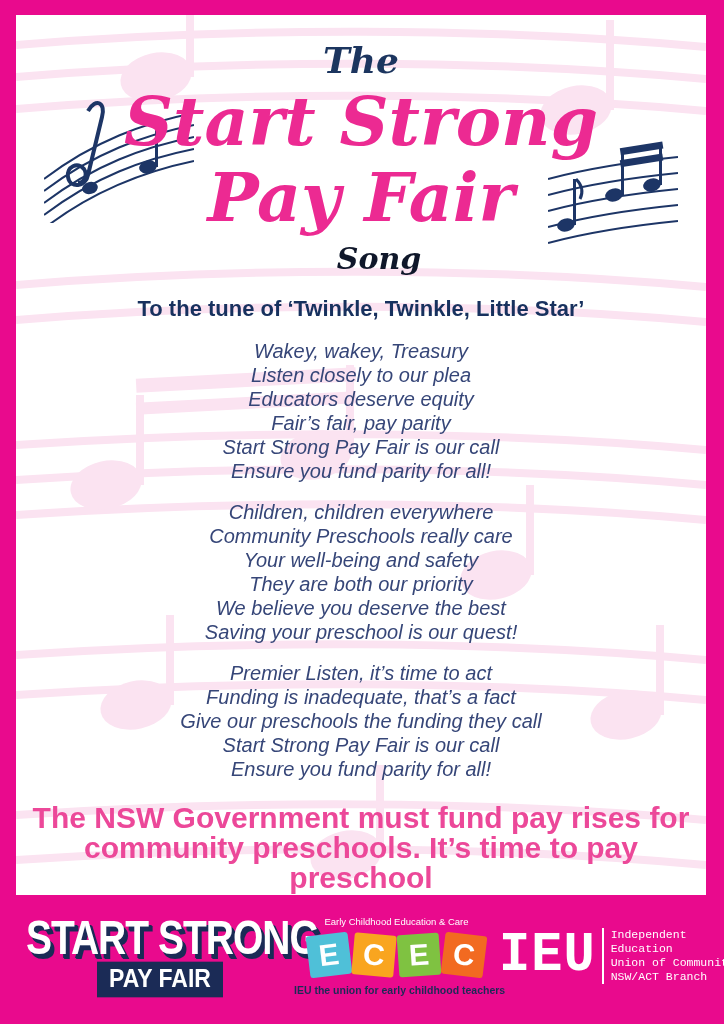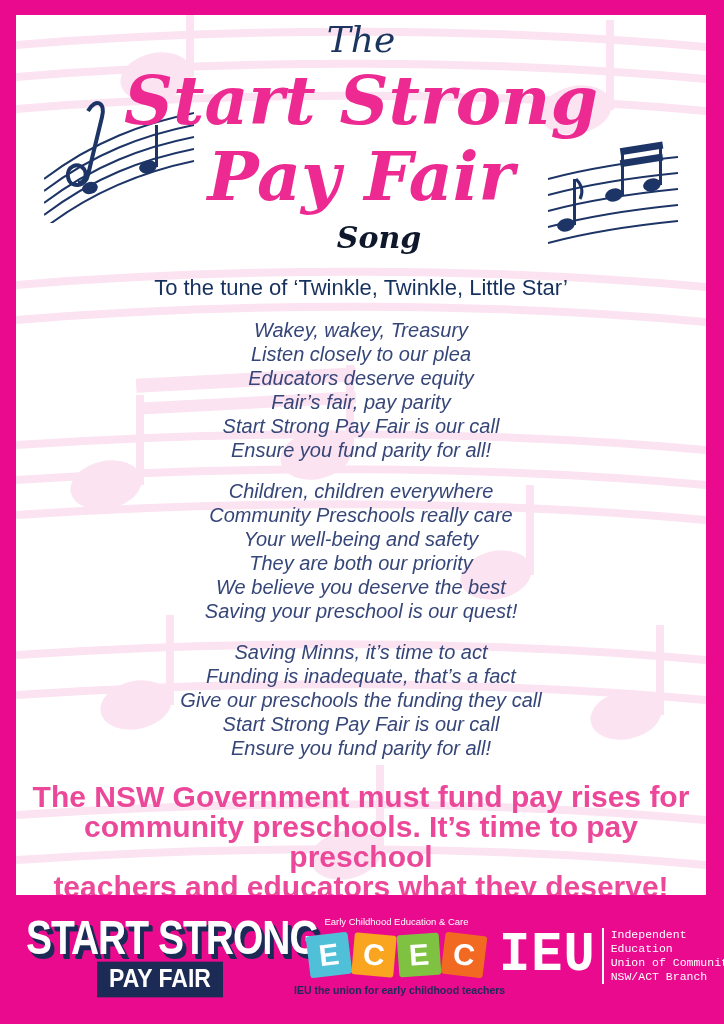--- a/index.html
+++ b/index.html
@@ -25,43 +25,43 @@
   }
   .content {
     position: relative;
     z-index: 2;
     text-align: center;
     width: 100%;
     height: 100%;
   }
   .script { font-family: "DejaVu Serif", serif; font-style: italic; }
   .title-the {
-    padding-top: 4px;
+    padding-top: 24px;
     font-size: 36px;
     color: #1C355F;
-    font-weight: normal;
+    font-weight: bold;
   }
   .title-main {
     color: #EC2A92;
     font-size: 68px;
     font-weight: bold;
     line-height: 76px;
     margin-top: 2px;
   }
   .title-song {
     font-size: 30px;
     color: #0f172a;
     font-weight: bold;
     margin-top: 6px;
     padding-left: 36px;
   }
   .tune-heading {
     margin-top: 20px;
     font-size: 22px;
-    font-weight: normal;
+    font-weight: bold;
     color: #17315E;
   }
   .verse { margin-top: 17px; }
   .verse .lyric-line {
     font-style: italic;
     font-size: 20px;
     line-height: 24px;
     color: #364678;
   }
   .statement {
@@ -268,21 +268,21 @@
     <div class="verse">
       <div class="lyric-line">Children, children everywhere</div>
       <div class="lyric-line">Community Preschools really care</div>
       <div class="lyric-line">Your well-being and safety</div>
       <div class="lyric-line">They are both our priority</div>
       <div class="lyric-line">We believe you deserve the best</div>
       <div class="lyric-line">Saving your preschool is our quest!</div>
     </div>
 
     <div class="verse">
-      <div class="lyric-line">Saving Minns, it’s time to act</div>
+      <div class="lyric-line">Premier Listen, it’s time to act</div>
       <div class="lyric-line">Funding is inadequate, that’s a fact</div>
       <div class="lyric-line">Give our preschools the funding they call</div>
       <div class="lyric-line">Start Strong Pay Fair is our call</div>
       <div class="lyric-line">Ensure you fund parity for all!</div>
     </div>
 
     <div class="statement">
       <div>The NSW Government must fund pay rises for</div>
       <div>community preschools. It’s time to pay preschool</div>
       <div>teachers and educators what they deserve!</div>

